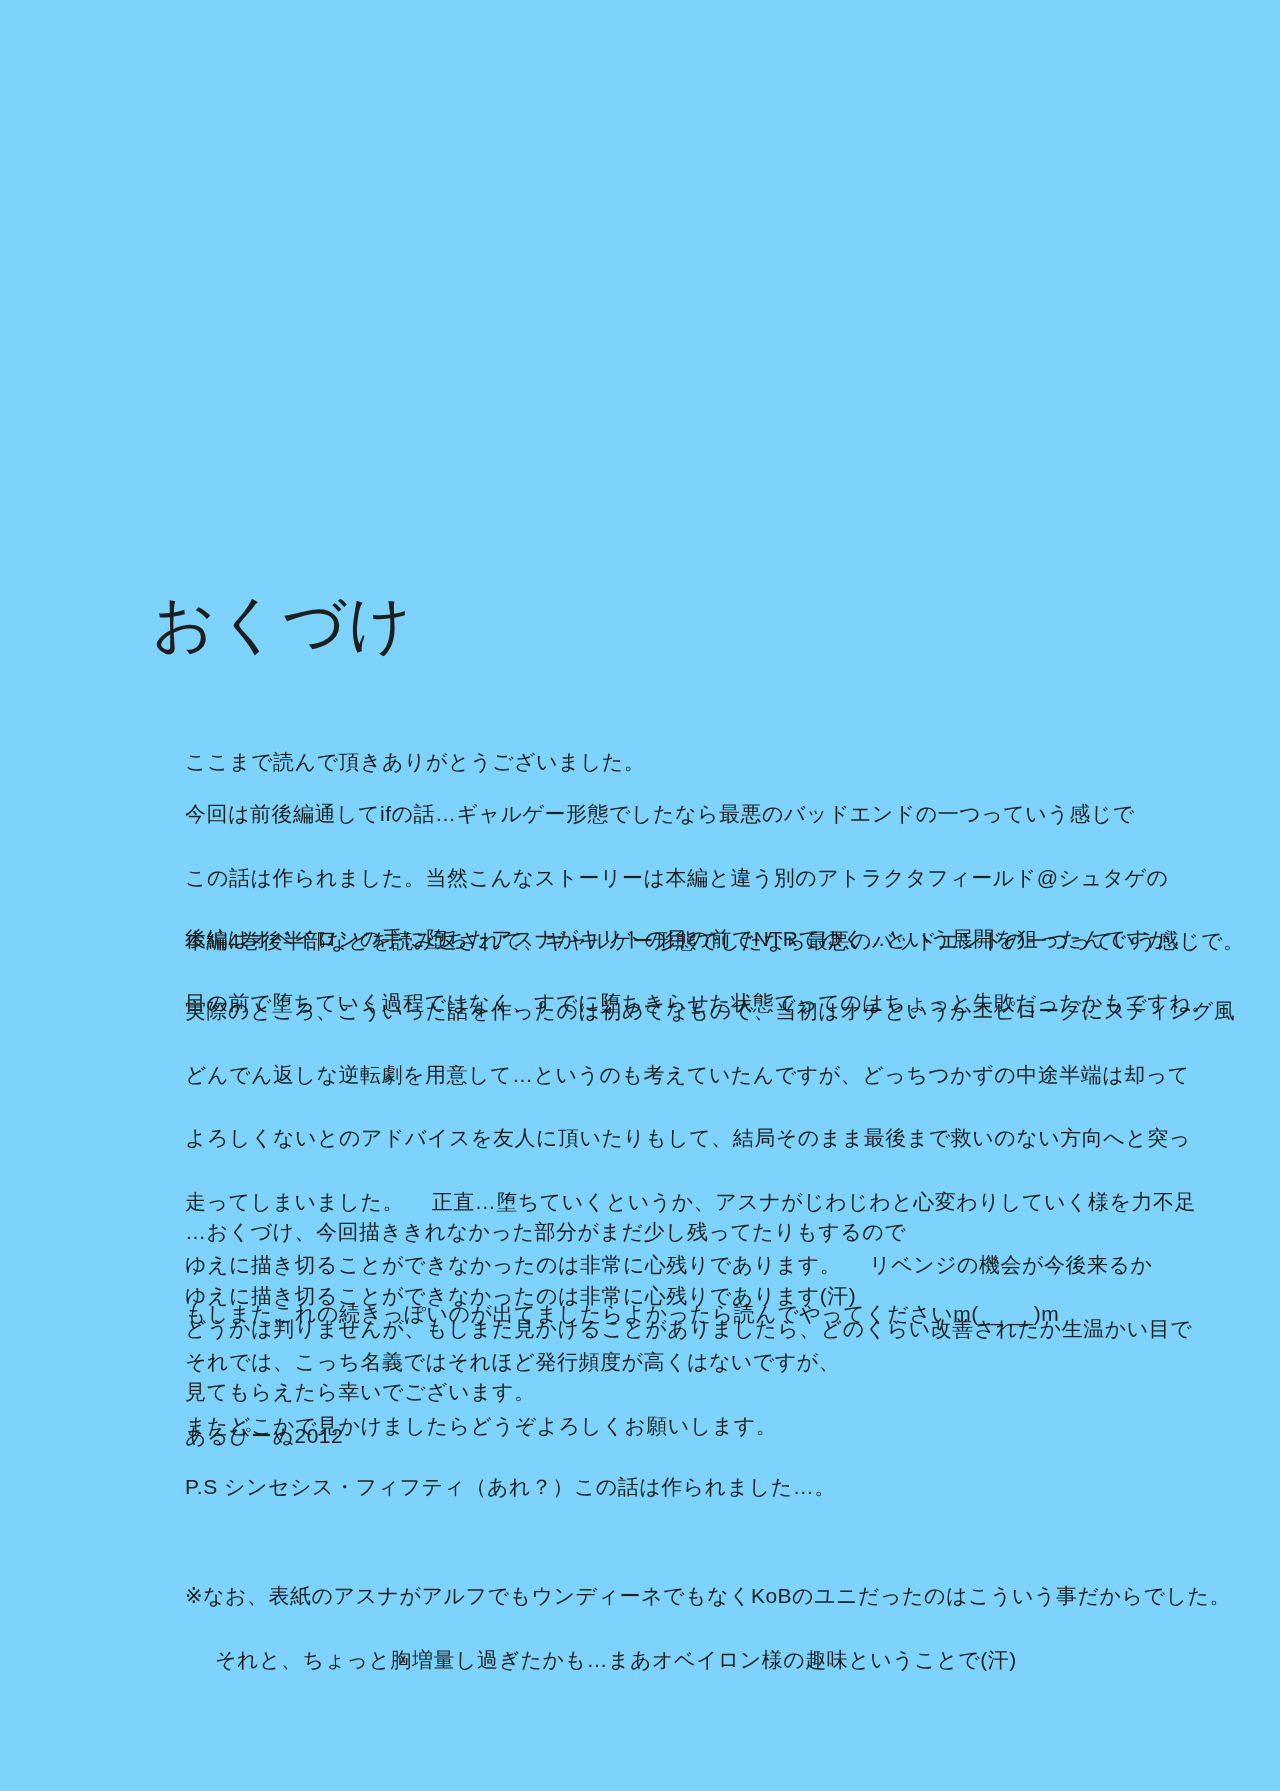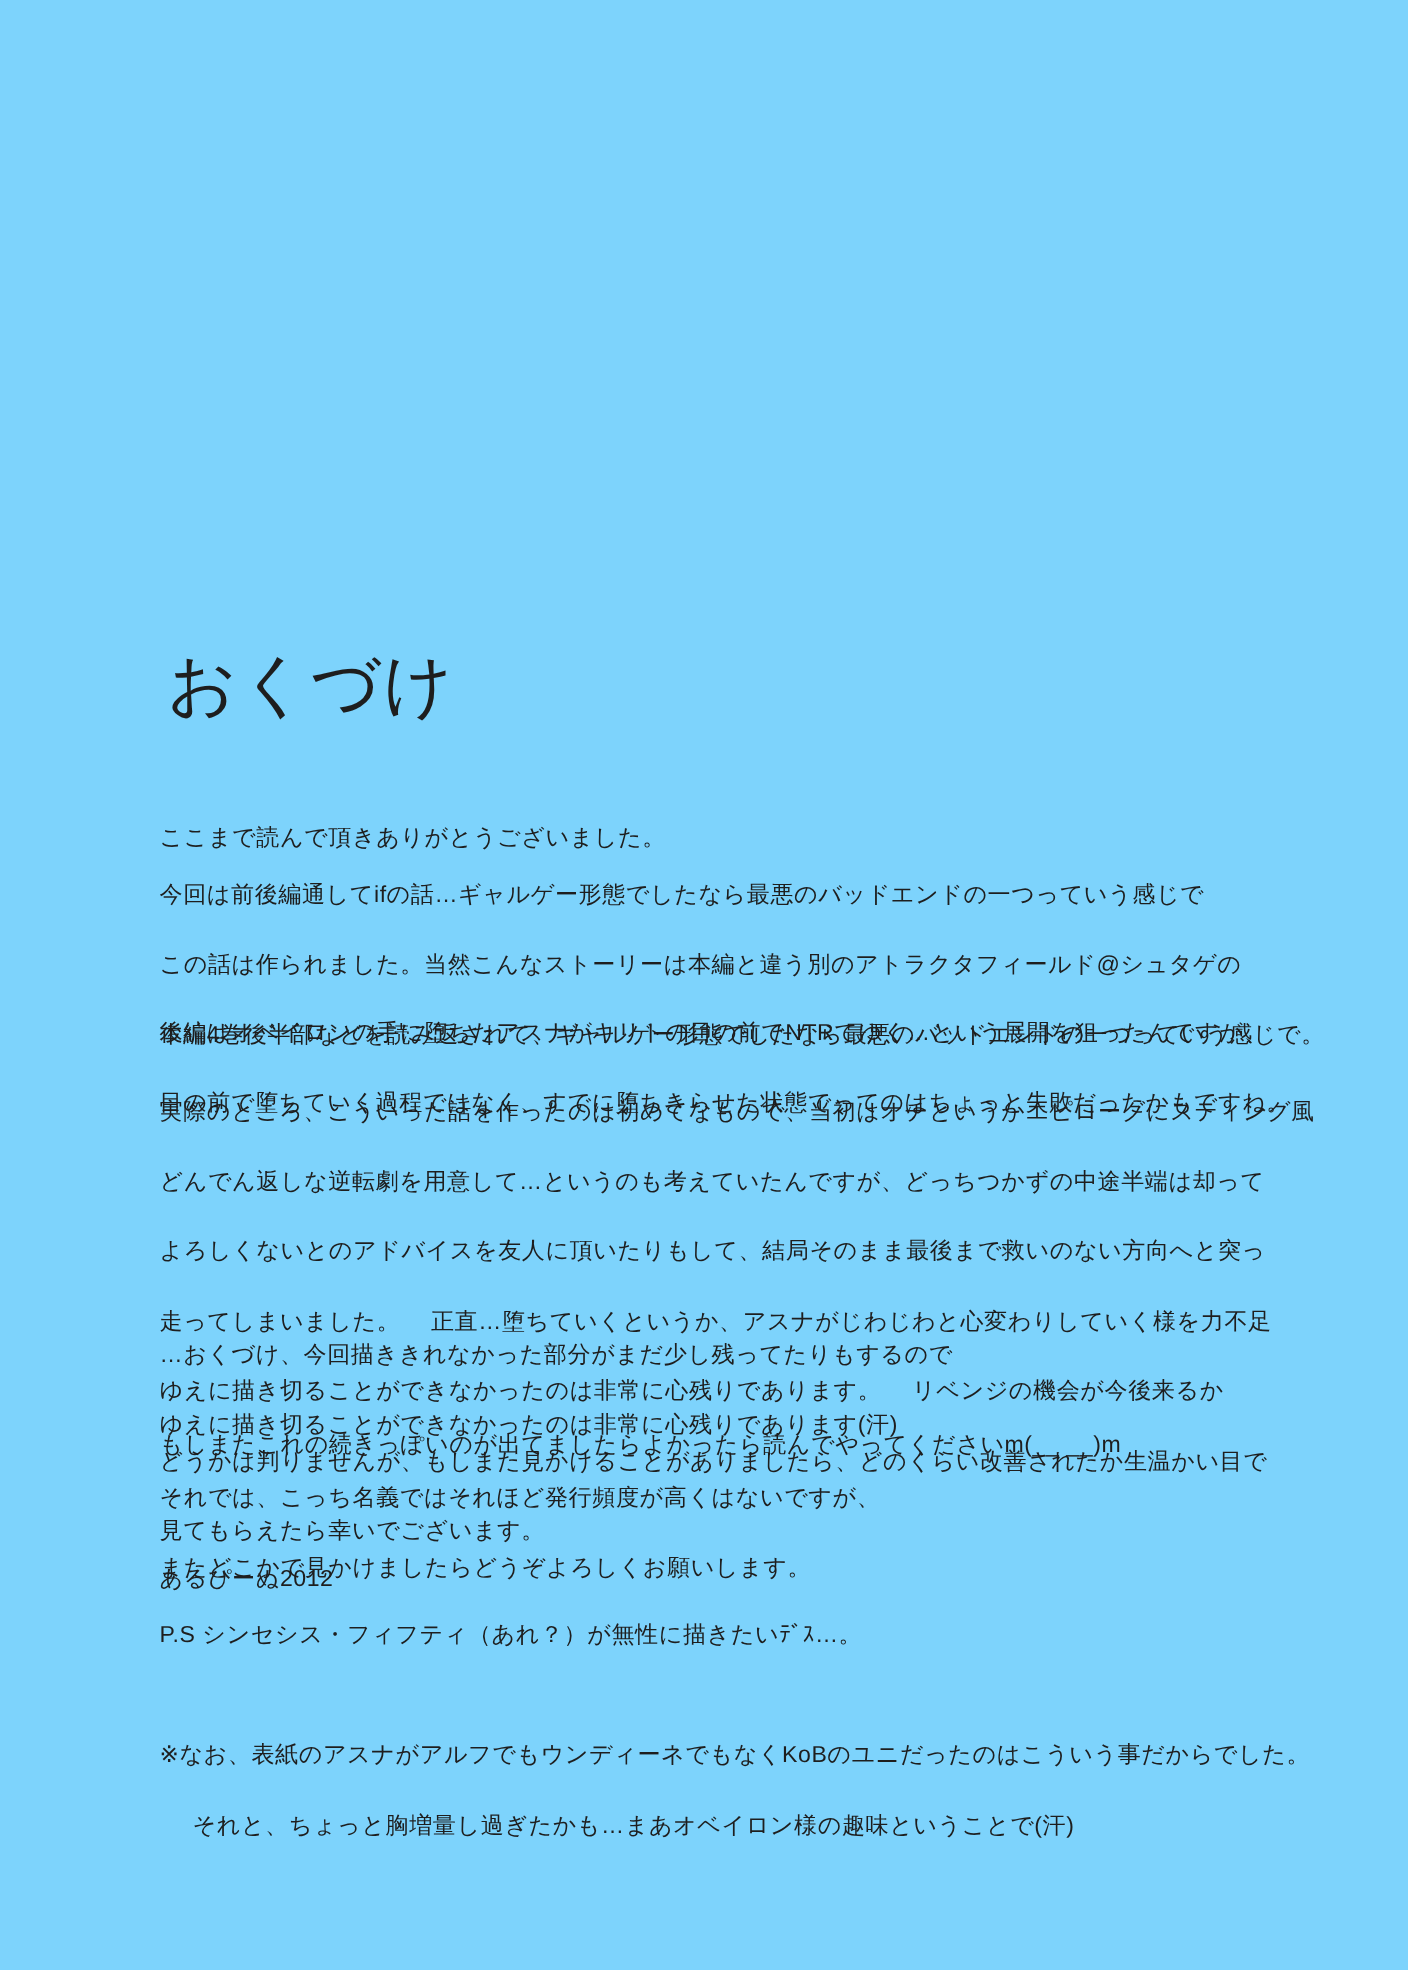--- a/index.html
+++ b/index.html
@@ -33,20 +33,21 @@
   }
   .block {
     position: absolute;
     left: 145px;
     white-space: pre;
   }
   .line {
     font-size: 21px;
     line-height: 27.5px;
     letter-spacing: 0.5px;
+    margin-left: 40px;
   }
   .indent {
     padding-left: 30px;
   }
 </style>
 </head>
 <body>
 
 <div class="page">
 
@@ -89,21 +90,21 @@
   <section class="block" style="top:1312px">
     <div class="line">それでは、こっち名義ではそれほど発行頻度が高くはないですが、</div>
     <div class="line">またどこかで見かけましたらどうぞよろしくお願いします。</div>
   </section>
 
   <section class="block" style="top:1386px">
     <div class="line">あるぴーぬ2012</div>
   </section>
 
   <section class="block" style="top:1437px">
-    <div class="line">P.S シンセシス・フィフティ（あれ？）が無性に描きたいﾃﾞｽ…。</div>
+    <div class="line">P.S シンセシス・フィフティ（あれ？）この話は作られました…。</div>
   </section>
 
   <section class="block" style="top:1546px">
     <div class="line">※なお、表紙のアスナがアルフでもウンディーネでもなくKoBのユニだったのはこういう事だからでした。</div>
     <div class="line indent">それと、ちょっと胸増量し過ぎたかも…まあオベイロン様の趣味ということで(汗)</div>
   </section>
 
 </div>
 
 </body></html>

